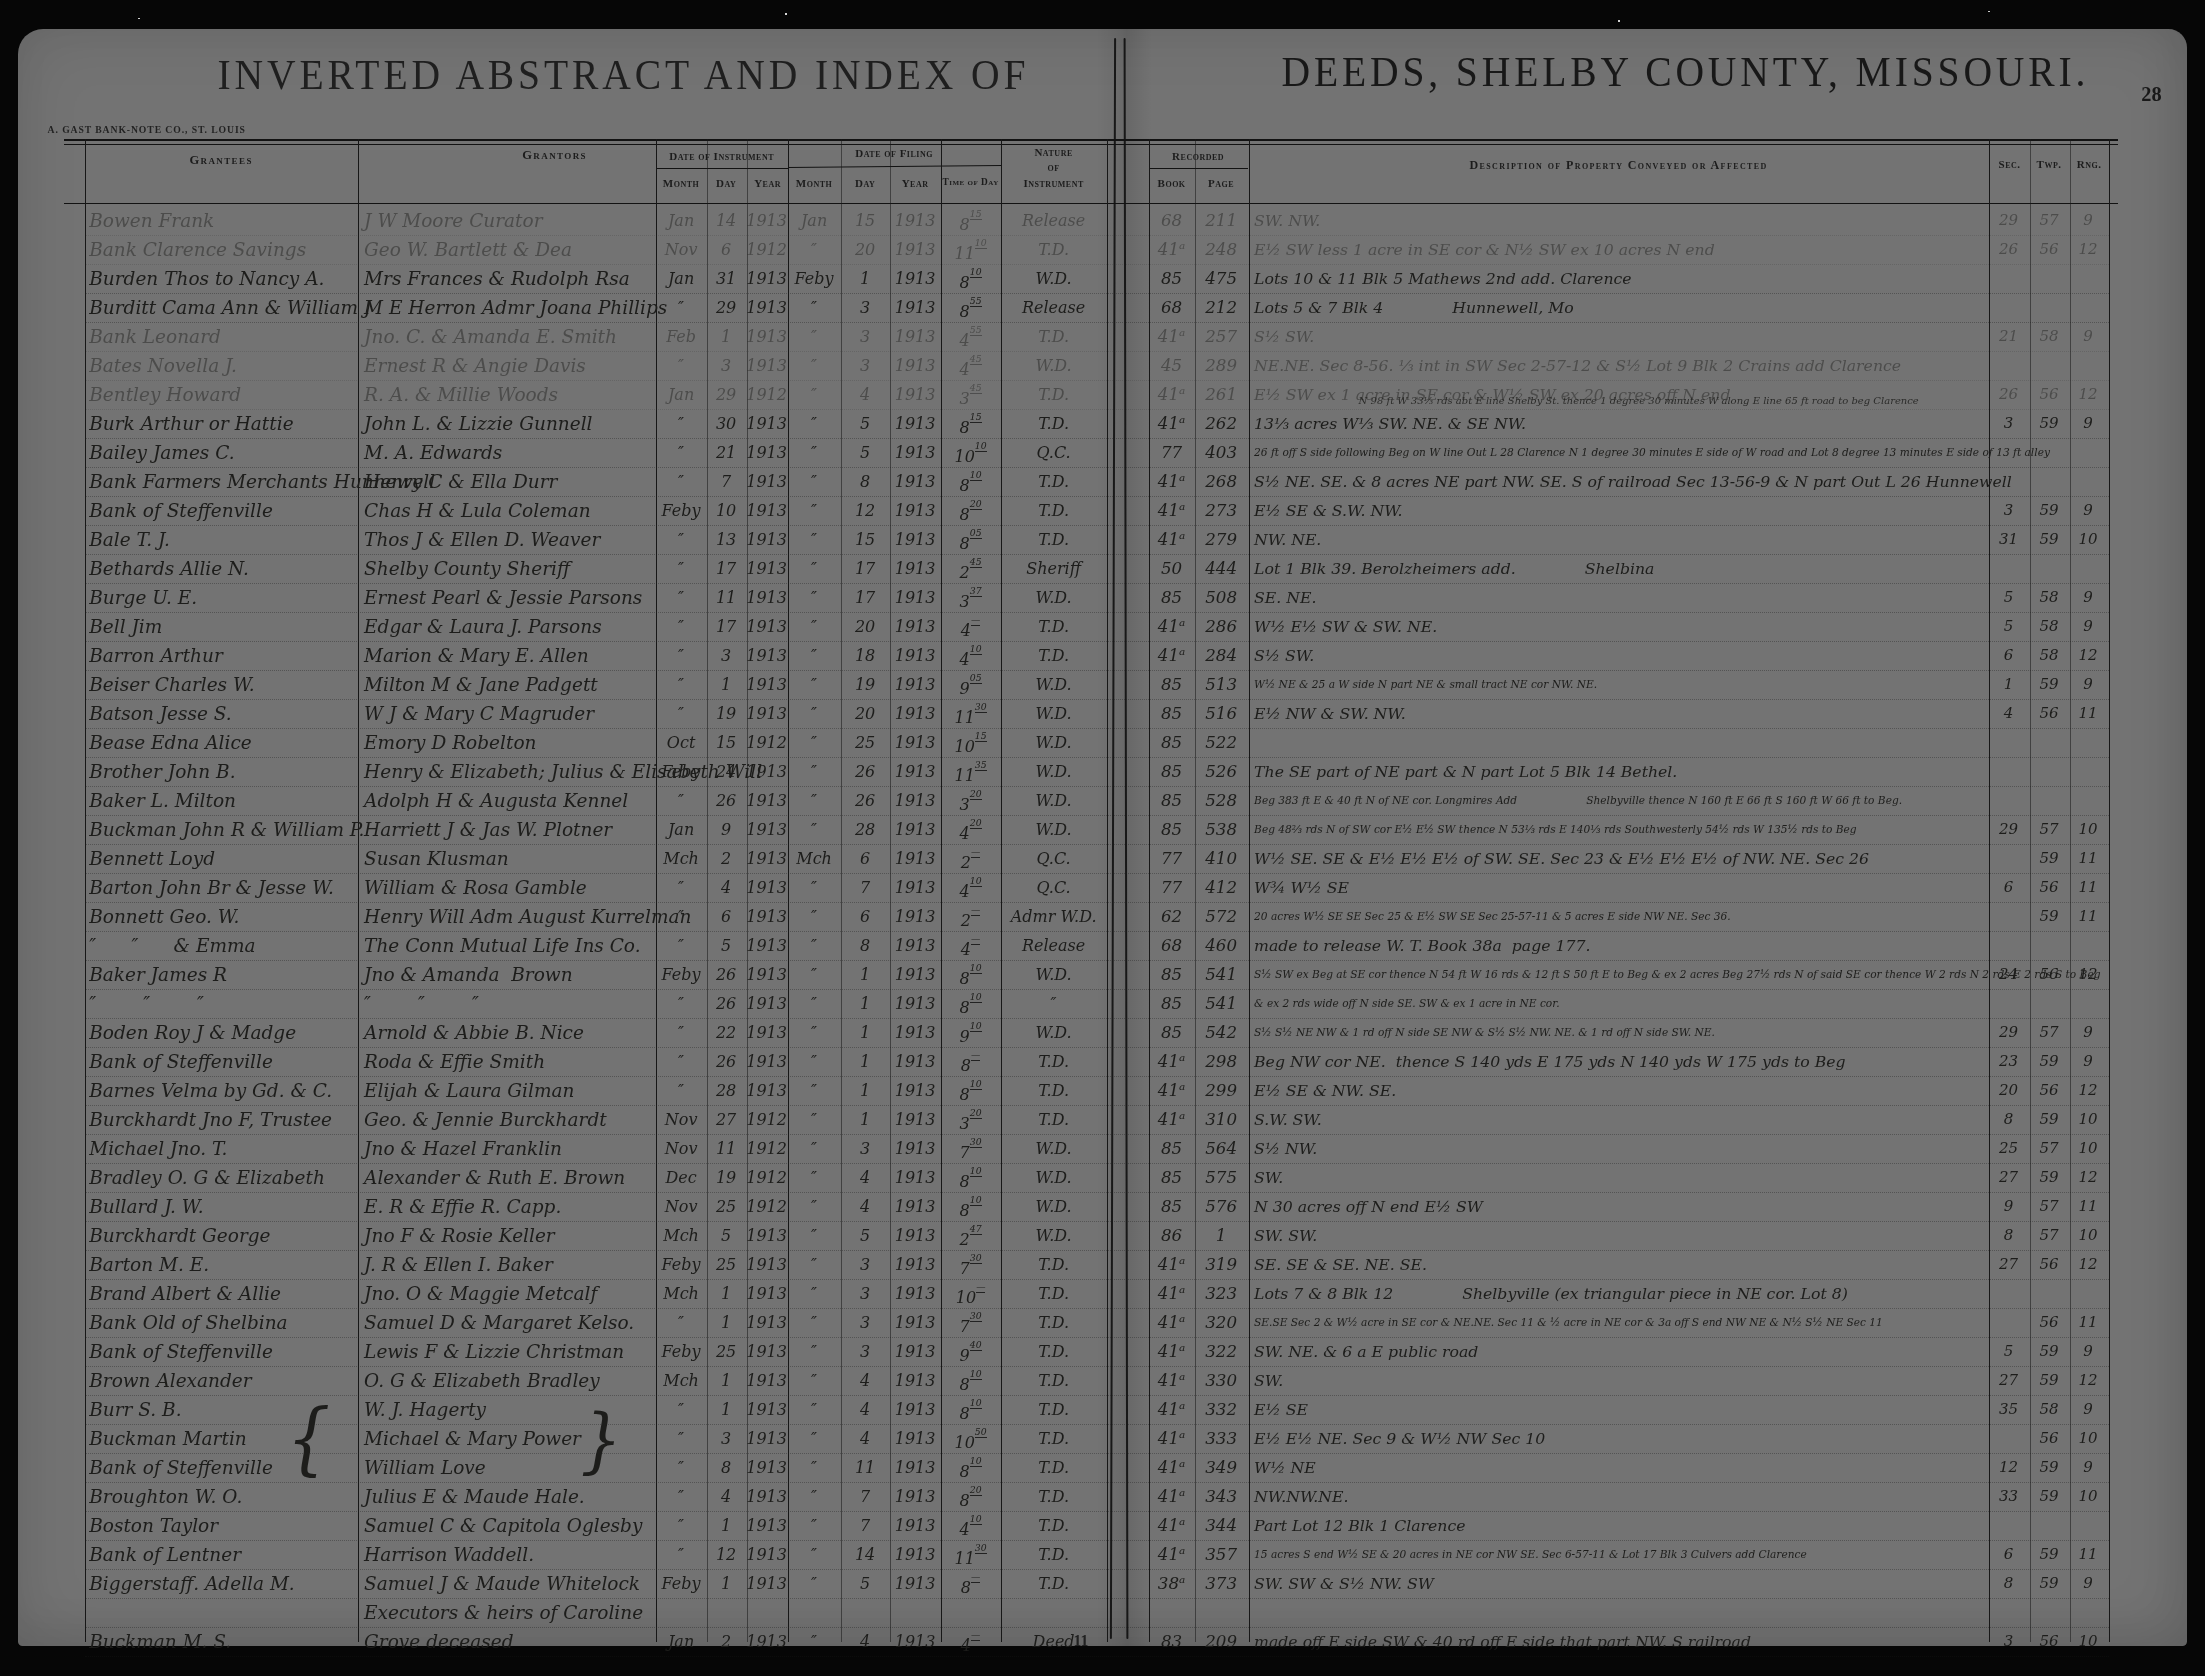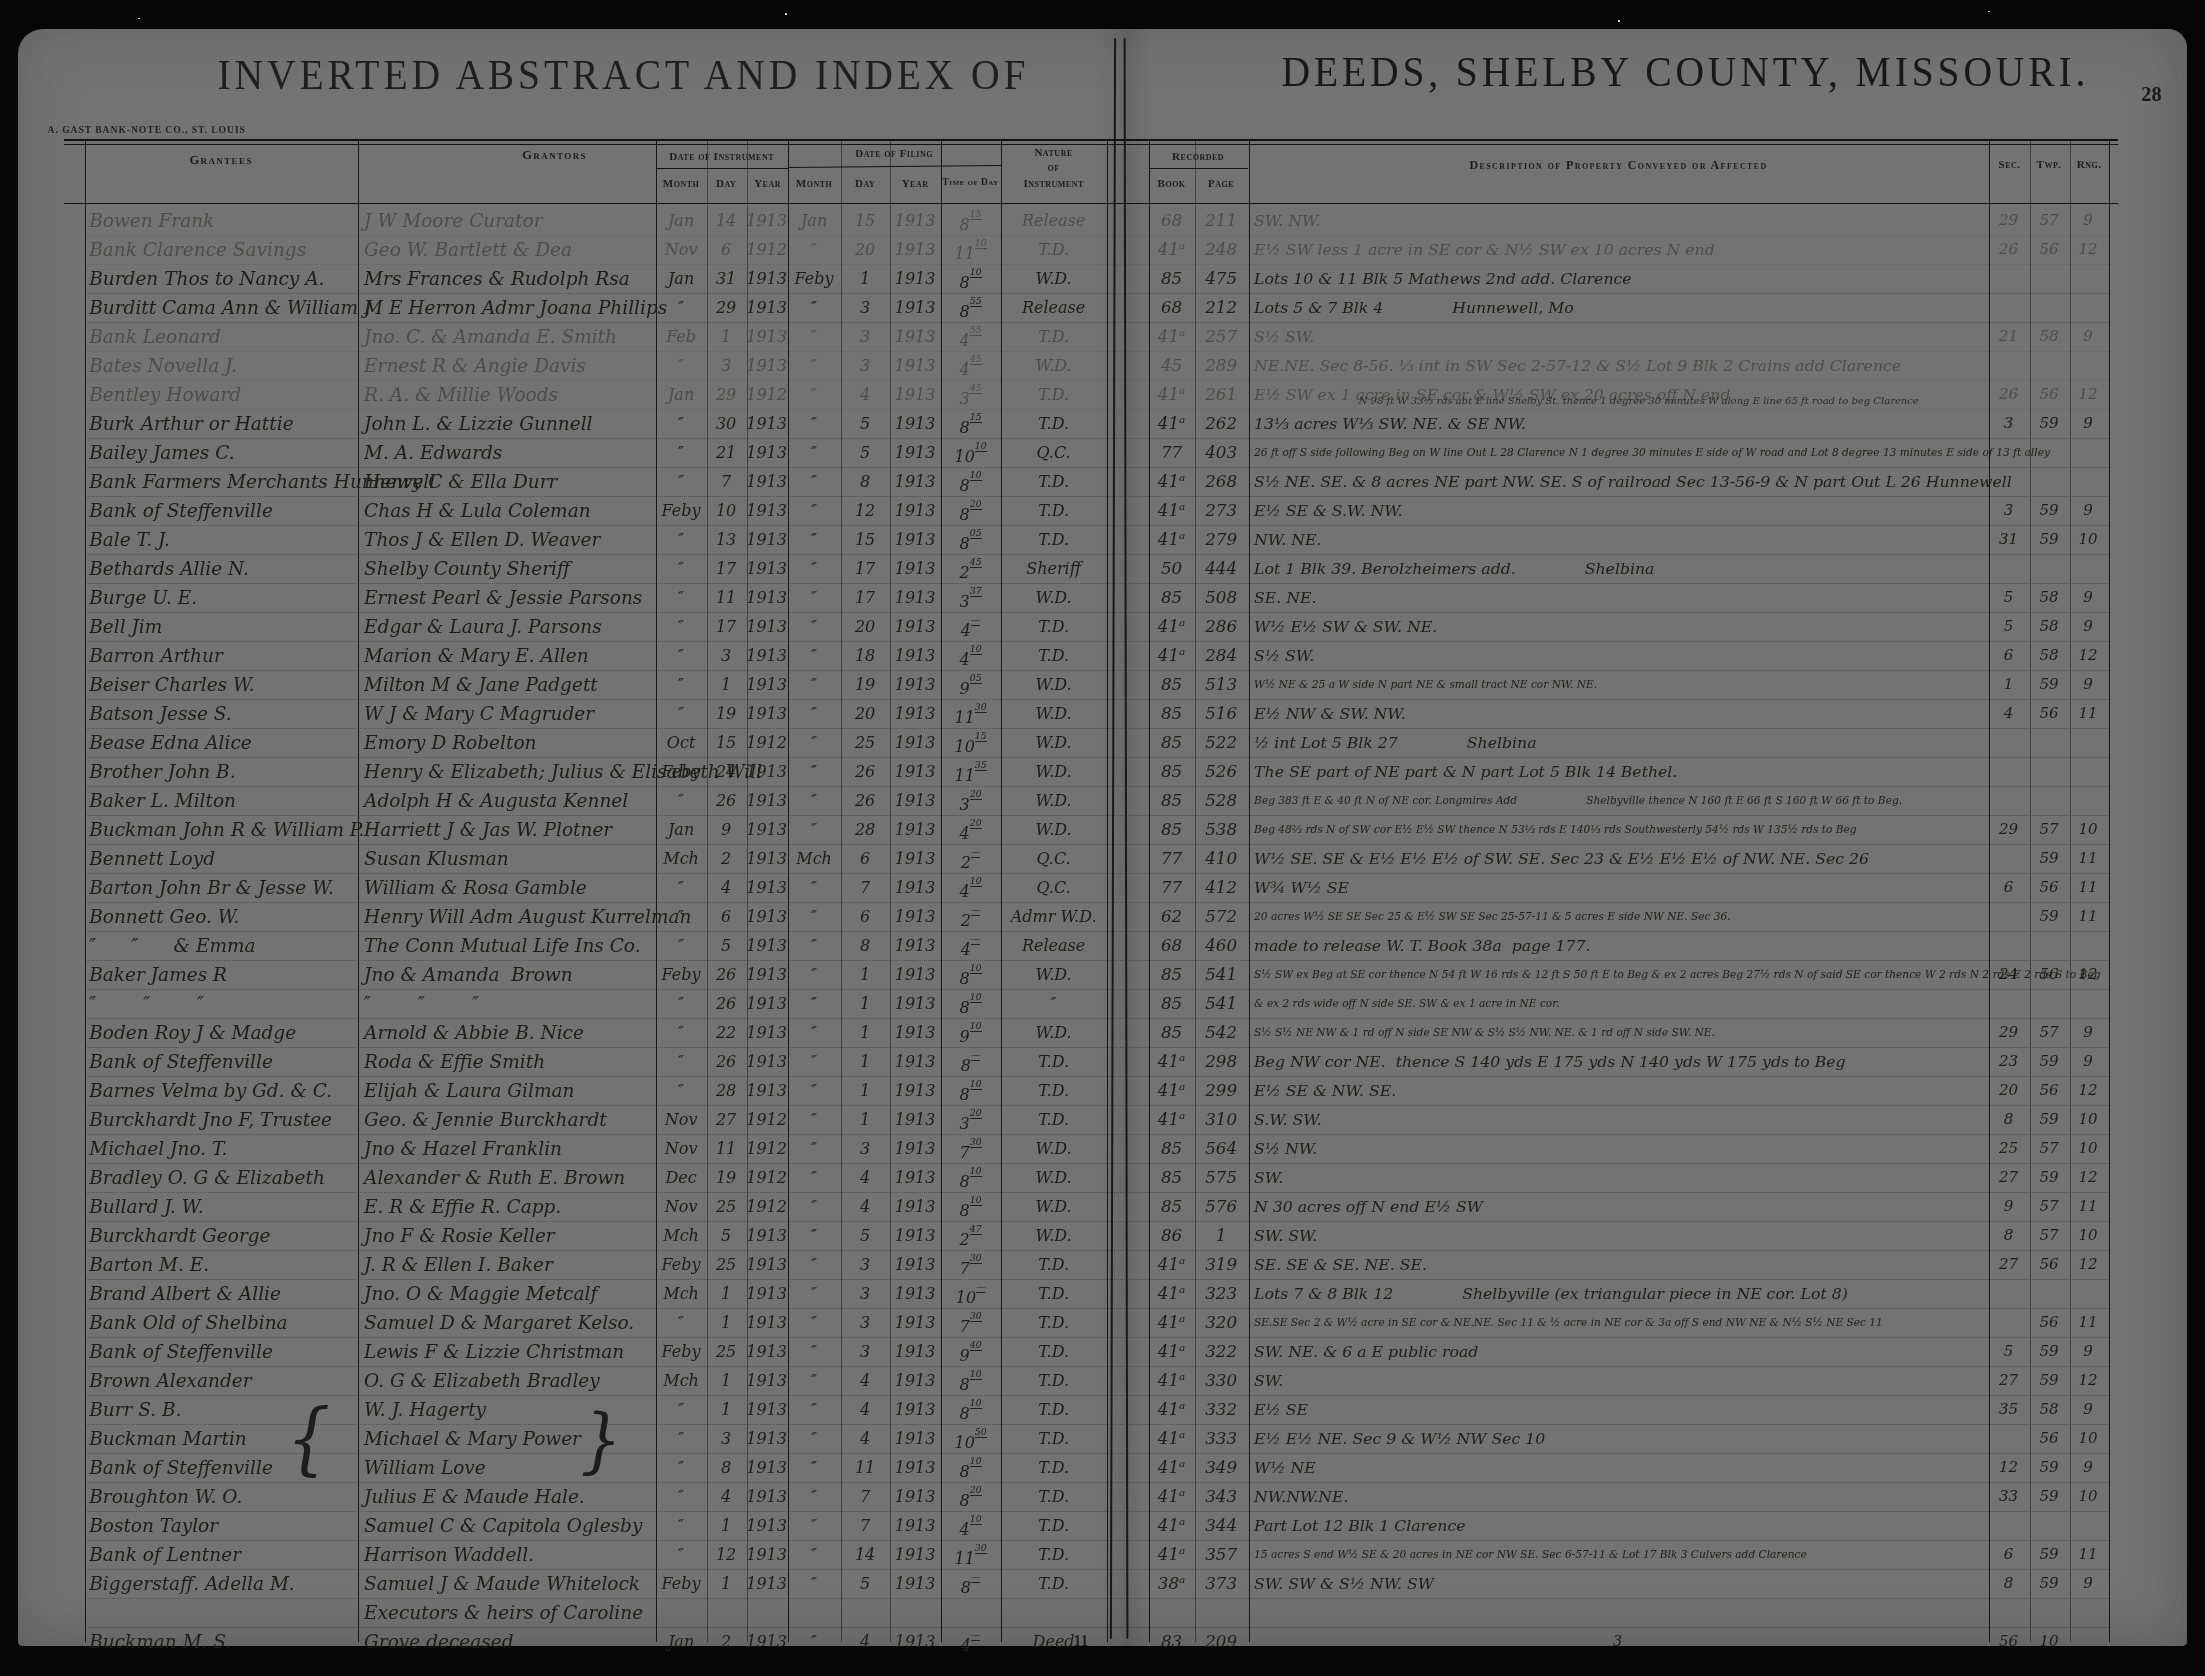--- a/index.html
+++ b/index.html
@@ -500,21 +500,20 @@
     <span class="cell c">15</span>
     <span class="cell c">1912</span>
     <span class="cell c">″</span>
     <span class="cell c">25</span>
     <span class="cell c">1913</span>
     <span class="cell c time"><span>10</span><sup>15</sup></span>
     <span class="cell nat">W.D.</span>
     <span class="cell"></span>
     <span class="cell bp">85</span>
     <span class="cell bp">522</span>
-    <span class="cell desc"><span class="note"></span><span>½ int Lot 5 Blk 27</span><span class="dr">Shelbina</span></span>
     <span class="cell str"></span>
     <span class="cell str"></span>
     <span class="cell str"></span>
   </div>
 
   <div class="row">
     <span class="cell g hw">Brother John B.</span>
     <span class="cell gr hw">Henry &amp; Elizabeth; Julius &amp; Elisabeth Will</span>
     <span class="cell c">Feby</span>
     <span class="cell c">24</span>
@@ -1120,20 +1119,21 @@
     <span class="cell c">2</span>
     <span class="cell c">1913</span>
     <span class="cell c">″</span>
     <span class="cell c">4</span>
     <span class="cell c">1913</span>
     <span class="cell c time"><span>4</span><sup>—</sup></span>
     <span class="cell nat">Deed</span>
     <span class="cell"></span>
     <span class="cell bp">83</span>
     <span class="cell bp">209</span>
+    <span class="cell desc"><span class="note"></span><span>made off E side SW &amp; 40 rd off E side that part NW. S railroad</span><span class="dr"></span></span>
     <span class="cell str">3</span>
     <span class="cell str">56</span>
     <span class="cell str">10</span>
   </div>
 </div>
 
   <div class="brace" id="brace-l">{</div>
   <div class="brace" id="brace-r">}</div>
 
   <div class="pagenum" id="pg-top">28</div>

